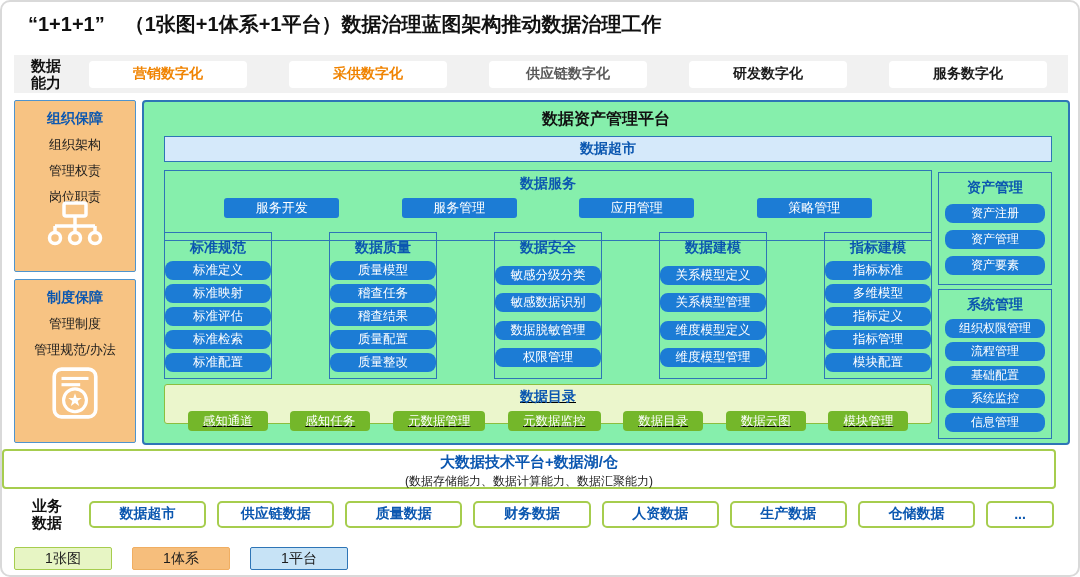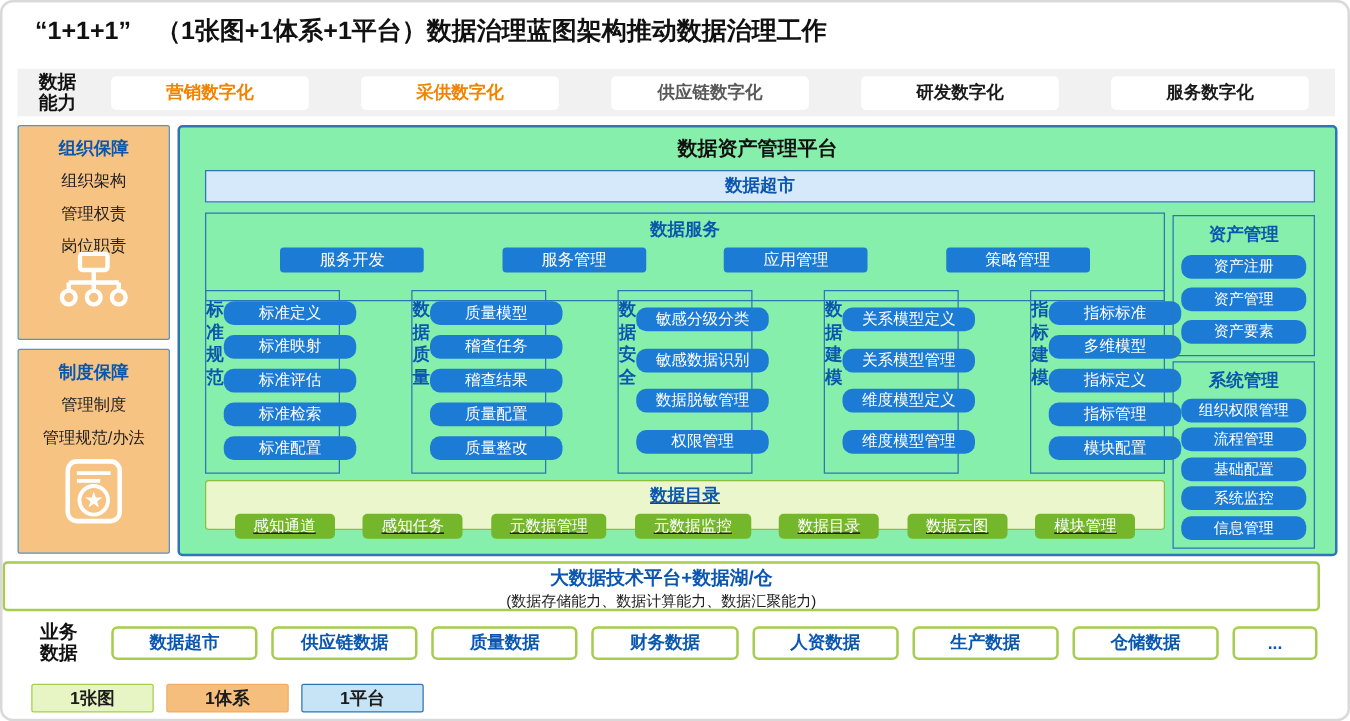--- a/index.html
+++ b/index.html
@@ -35,21 +35,21 @@
   .blue-border{border:1px solid #2E75B6;box-sizing:border-box;}
   .sec-title{font-size:14px;font-weight:bold;color:#0B57B0;text-align:center;}
   .data-mart{position:absolute;left:20px;top:34px;width:888px;height:26px;background:#D5E9FA;
     display:flex;align-items:center;justify-content:center;}
   .data-service{position:absolute;left:20px;top:68px;width:768px;height:71px;}
   .data-service .sec-title{margin-top:4px;}
   .svc-buttons{display:flex;justify-content:space-around;margin:5px 28px 0 28px;}
   .svc-btn{width:115px;height:20px;background:#1C7CD5;border-radius:3px;color:#fff;font-size:13px;
     display:flex;align-items:center;justify-content:center;}
   .columns{position:absolute;left:20px;top:130px;width:768px;height:147px;display:flex;justify-content:space-between;}
-  .column{width:108px;height:100%;display:flex;flex-direction:row;}
+  .column{width:108px;height:100%;display:flex;flex-direction:column;}
   .column .sec-title{margin-top:6px;}
   .col-btns{flex:1;display:flex;flex-direction:column;justify-content:space-evenly;align-items:center;padding-bottom:2px;}
   .pill-btn{width:106px;height:19px;background:#1C7CD5;border-radius:8px;color:#fff;font-size:12.5px;
     display:flex;align-items:center;justify-content:center;white-space:nowrap;}
   .data-catalog{position:absolute;left:20px;top:282px;width:768px;height:40px;background:#EBF6CC;
     border:1px solid #8CBE3F;border-radius:3px;box-sizing:border-box;text-decoration:underline;}
   .data-catalog .sec-title{margin-top:3px;}
   .cat-buttons{display:flex;justify-content:space-evenly;margin-top:5px;}
   .cat-btn{height:20px;padding:0 15px;background:#74B72A;border-radius:4px;color:#fff;font-size:12.5px;
     display:flex;align-items:center;white-space:nowrap;}
@@ -67,21 +67,21 @@
 
   
   .biz-row{position:absolute;left:12px;top:491px;width:1054px;height:42px;display:flex;align-items:center;}
   .biz-row .v-label{margin-left:18px;}
   .biz-buttons{flex:1;display:flex;gap:11px;margin-left:23px;margin-right:14px;}
   .biz-btn{flex:1;height:27px;background:#fff;border:2px solid #A6CD4E;border-radius:5px;color:#0B57B0;
     font-weight:bold;font-size:14px;display:flex;align-items:center;justify-content:center;box-sizing:border-box;}
   .biz-buttons > :last-child{flex:0 0 68px;}
 
   
-  .legend{position:absolute;left:23px;top:545px;display:flex;gap:10px;font-weight:bold;}
+  .legend{position:absolute;left:12px;top:545px;display:flex;gap:20px;}
   .legend-box{width:98px;height:23px;border:1px solid transparent;border-radius:2px;box-sizing:border-box;
     display:flex;align-items:center;justify-content:center;font-size:14px;color:#1c1c1c;}
 </style>
 </head>
 <body>
 
 <div class="page">
 
   <div class="page-title">“1+1+1”　（1张图+1体系+1平台）数据治理蓝图架构推动数据治理工作</div>
 

